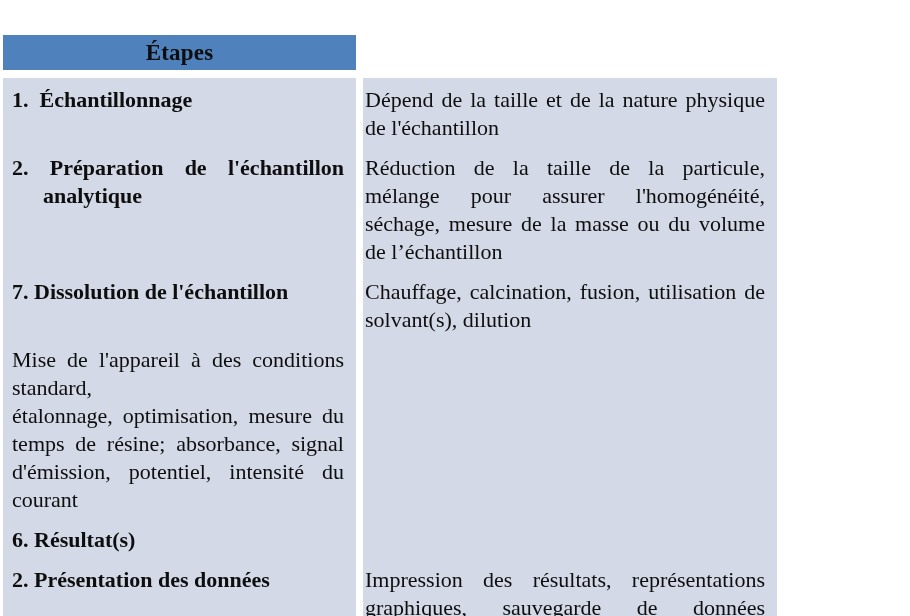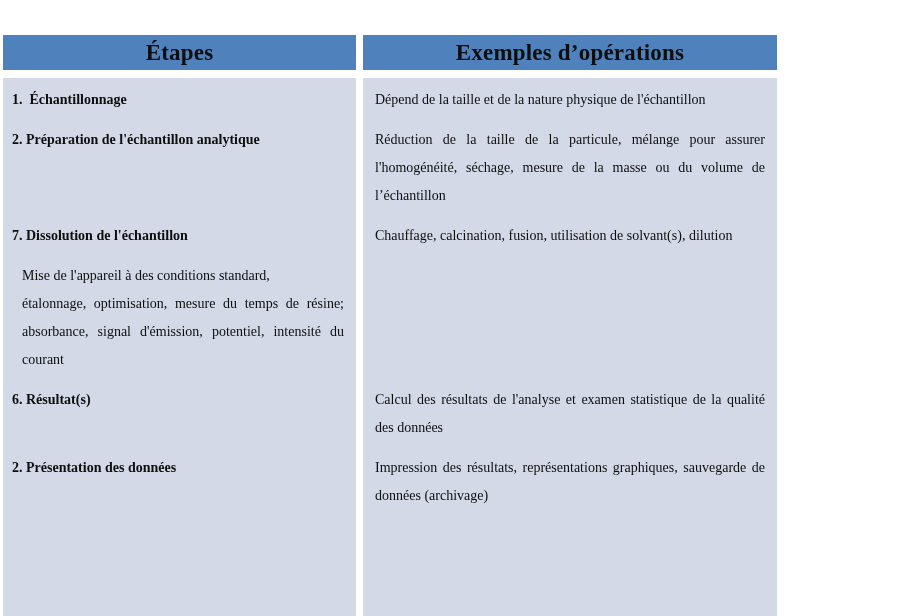--- a/index.html
+++ b/index.html
@@ -54,43 +54,42 @@
     bottom: 0;
     width: 7px;
     background: var(--divider);
   }
   .trow {
     display: grid;
     grid-template-columns: 353px 1fr;
   }
   .trow + .trow { margin-top: 12px; }
   .cell {
-    font-size: 14px;
+    font-size: 22px;
     line-height: 28px;
     text-align: justify;
   }
   .cell-step {
     font-weight: bold;
     padding: 0 12px 0 40px;
     text-indent: -31px; 
   }
   .cell-ops {
-    padding: 0 12px 0 19px;
+    padding: 0 12px 0 9px;
     white-space: pre-line; 
   }
 </style>
 </head>
 <body>
 
 <div class="page">
 
   <div class="thead">
     <div class="th th-left">Étapes</div>
     <div class="th-gap"></div>
-    <div class="th th-right">Exemples d’opérations</div>
   </div>
 
   <div class="tbody">
     <div class="col-divider"></div>
 
     <div class="trow">
       <div class="cell cell-step">1.&nbsp; Échantillonnage</div>
       <div class="cell cell-ops">Dépend de la taille et de la nature physique de l'échantillon</div>
     </div>
 
@@ -105,21 +104,20 @@
     </div>
 
 
     <div class="trow">
       <div class="cell cell-ops">Mise de l'appareil à des conditions standard,
 étalonnage, optimisation, mesure du temps de résine; absorbance, signal d'émission, potentiel, intensité du courant</div>
     </div>
 
     <div class="trow">
       <div class="cell cell-step">6. Résultat(s)</div>
-      <div class="cell cell-ops">Calcul des résultats de l'analyse et examen statistique de la qualité des données</div>
     </div>
 
     <div class="trow">
       <div class="cell cell-step">2. Présentation des données</div>
       <div class="cell cell-ops">Impression des résultats, représentations graphiques, sauvegarde de données (archivage)</div>
     </div>
 
   </div>
 </div>
 

